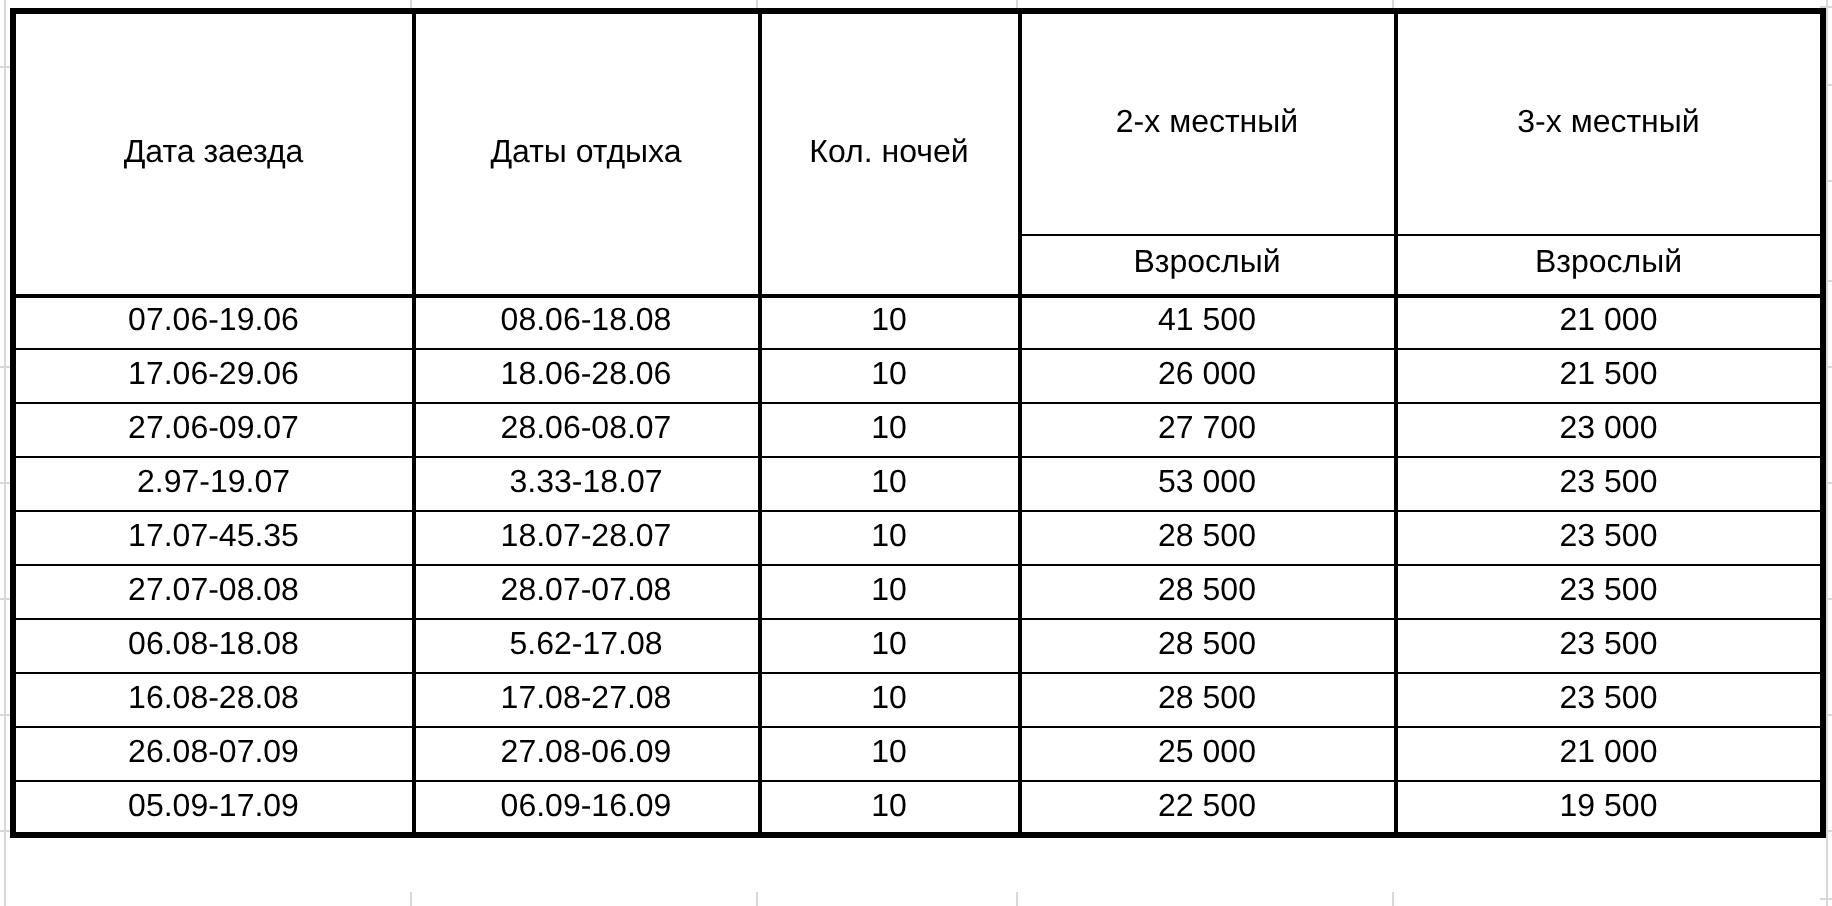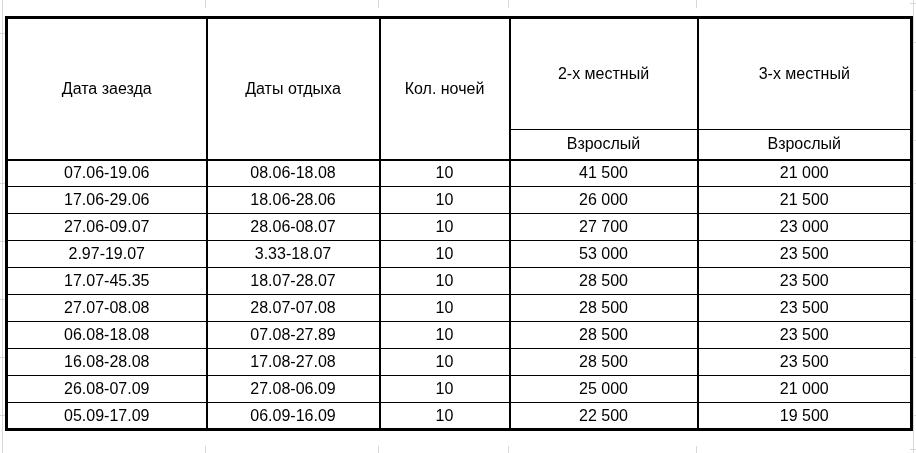--- a/index.html
+++ b/index.html
@@ -10,21 +10,21 @@
     overflow:hidden;
     font-family:"Liberation Sans", sans-serif;
     color:#000000;
   }
   
   .gl { position:absolute; background:#d8d8d8; }
   .gl-v { width:1px; }
   .gl-h { height:1px; }
 
   table.price {
-    position:absolute; left:5px; top:16px;
+    position:absolute; left:5px; top:4px;
     width:905px;
     border-collapse:collapse;
     table-layout:fixed;
     background:#ffffff;
     border:3px solid #000000;
   }
   td {
     border-left:2px solid #000000;
     border-right:2px solid #000000;
     border-top:1px solid #000000;
@@ -130,21 +130,21 @@
   </tr>
   <tr class="data">
     <td>27.07-08.08</td>
     <td class="b">28.07-07.08</td>
     <td class="b">10</td>
     <td class="b">28 500</td>
     <td class="b">23 500</td>
   </tr>
   <tr class="data">
     <td>06.08-18.08</td>
-    <td class="b">07.08-27.89</td>
+    <td class="b">5.62-17.08</td>
     <td class="b">10</td>
     <td class="b">28 500</td>
     <td class="b">23 500</td>
   </tr>
   <tr class="data">
     <td>16.08-28.08</td>
     <td class="b">17.08-27.08</td>
     <td class="b">10</td>
     <td class="b">28 500</td>
     <td class="b">23 500</td>

